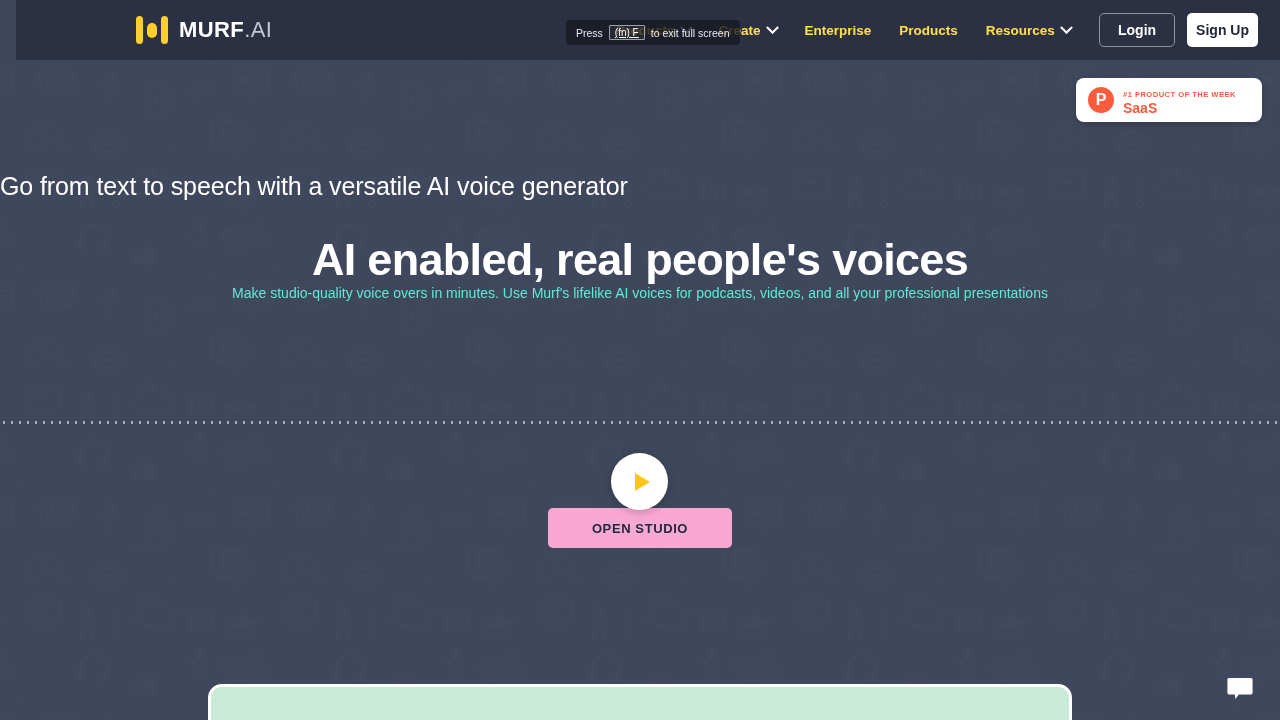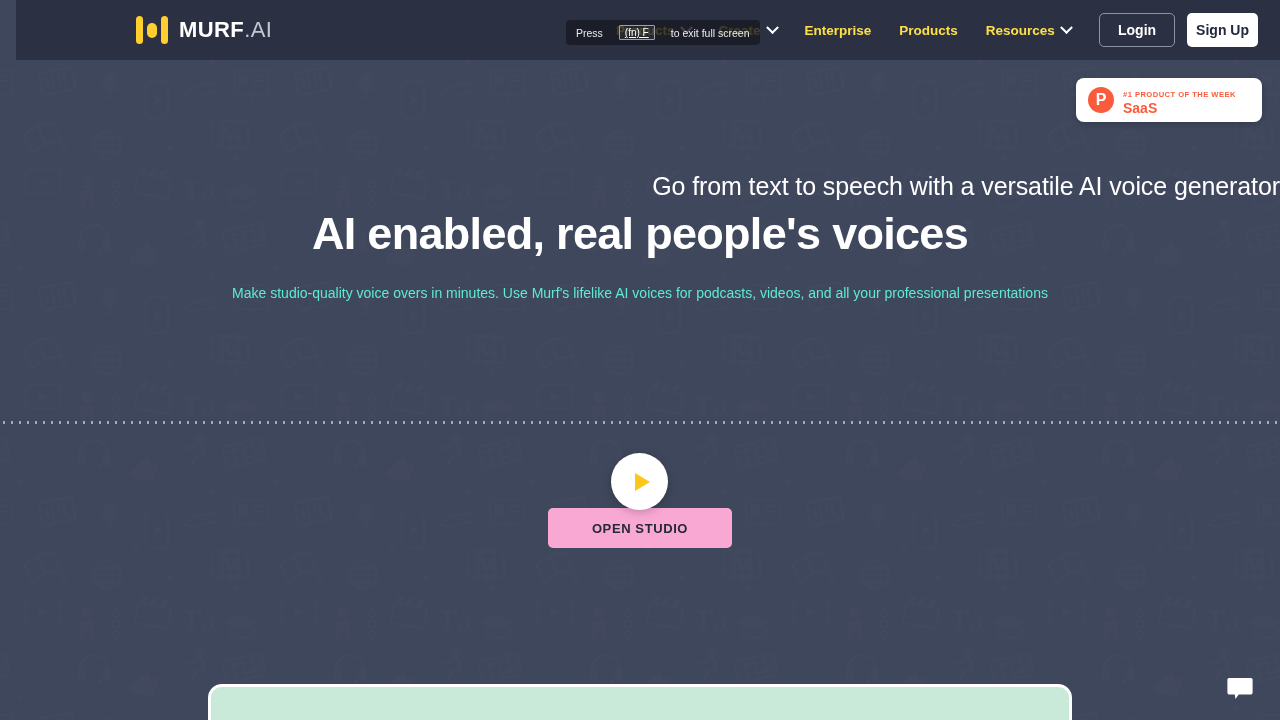--- a/index.html
+++ b/index.html
@@ -64,21 +64,21 @@
     color: #23283a; font-size: 14px; font-weight: 700;
     padding: 9px 9px; cursor: pointer; font-family: inherit;
   }
 
   
   .fs-toast {
     position: absolute; left: 566px; top: 20px;
     background: rgba(24,26,34,.82);
     border-radius: 4px;
     padding: 5px 10px;
-    display: flex; align-items: center; gap: 16px;
+    display: flex; align-items: center; gap: 6px;
     z-index: 60;
     color: #e9eaee; font-size: 10.5px; white-space: nowrap;
   }
   .fs-key {
     border: 1px solid #9aa0ad; border-radius: 1px;
     padding: 1px 5px; font-size: 10px; color: #ffffff;
     background: rgba(255,255,255,.05);
     text-decoration: underline;
   }
 
@@ -100,25 +100,25 @@
   }
   .ph-top { color: #fa5b3d; font-size: 7.6px; font-weight: 700; letter-spacing: .45px; }
   .ph-bottom { color: #fa5b3d; font-size: 14px; font-weight: 700; line-height: 1.1; }
 
   
   .hero {
     position: absolute; left: 0; top: 60px; width: 1280px; height: 660px;
     z-index: 10;
   }
   .eyebrow {
-    position: absolute; top: 112px; width: 100%; text-align: right;
+    position: absolute; top: 112px; width: 100%; text-align: left;
     color: #ffffff; font-size: 25px; font-weight: 400; letter-spacing: -.1px;
   }
   .headline {
-    position: absolute; top: 148px; width: 100%; text-align: center;
+    position: absolute; top: 174px; width: 100%; text-align: center;
     color: #ffffff; font-size: 45px; font-weight: 700; letter-spacing: -.7px;
   }
   .subhead {
     position: absolute; top: 225px; width: 100%; text-align: center;
     color: #5eead4; font-size: 14px; font-weight: 400;
   }
 
   
   .dotted {
     position: absolute; left: 0; top: 361px; width: 1280px; height: 3px;

